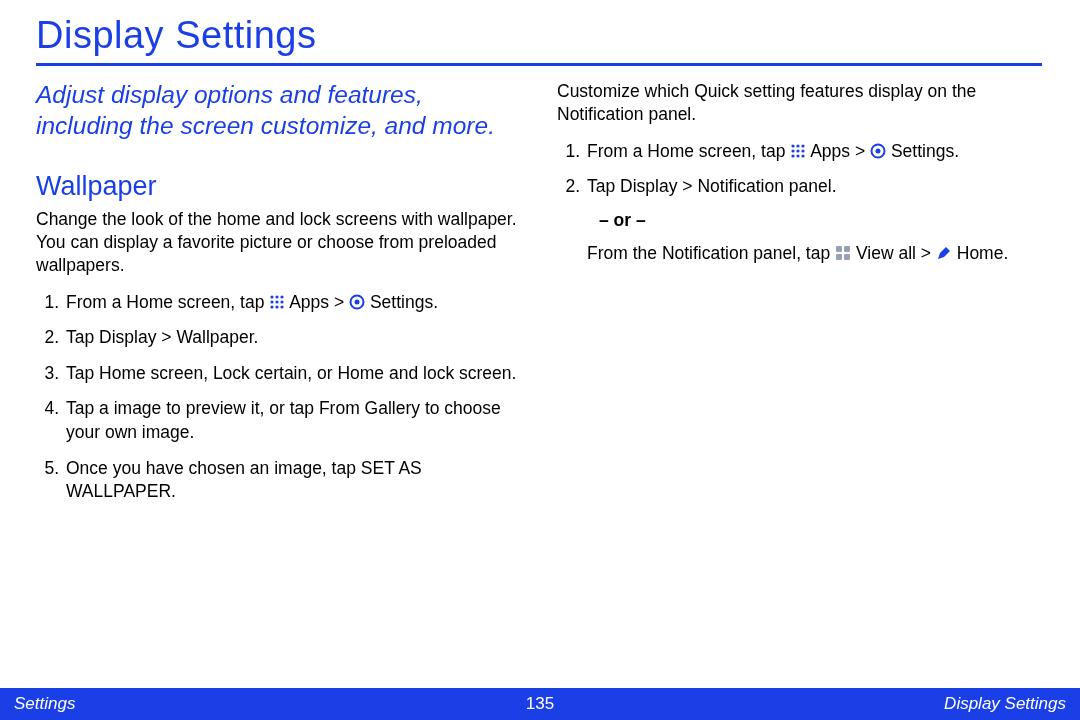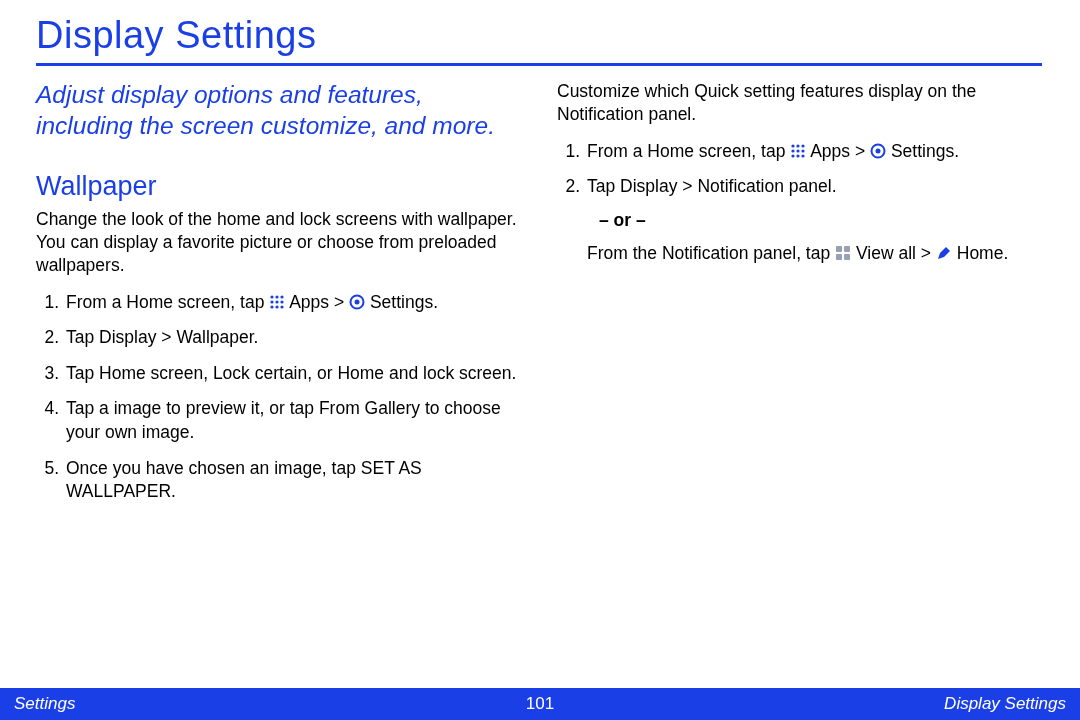--- a/index.html
+++ b/index.html
@@ -128,16 +128,16 @@
               </svg>
           </span>
           <b>Home</b><span>.</span>
         </li>
       </ol>
     </div>
   </div>
 
   <div class="footer">
     <span class="left">Settings</span>
-    <span class="center">101</span>
+    <span class="center">135</span>
     <span class="right">Display Settings</span>
   </div>
 </div>
 
 </body></html>

